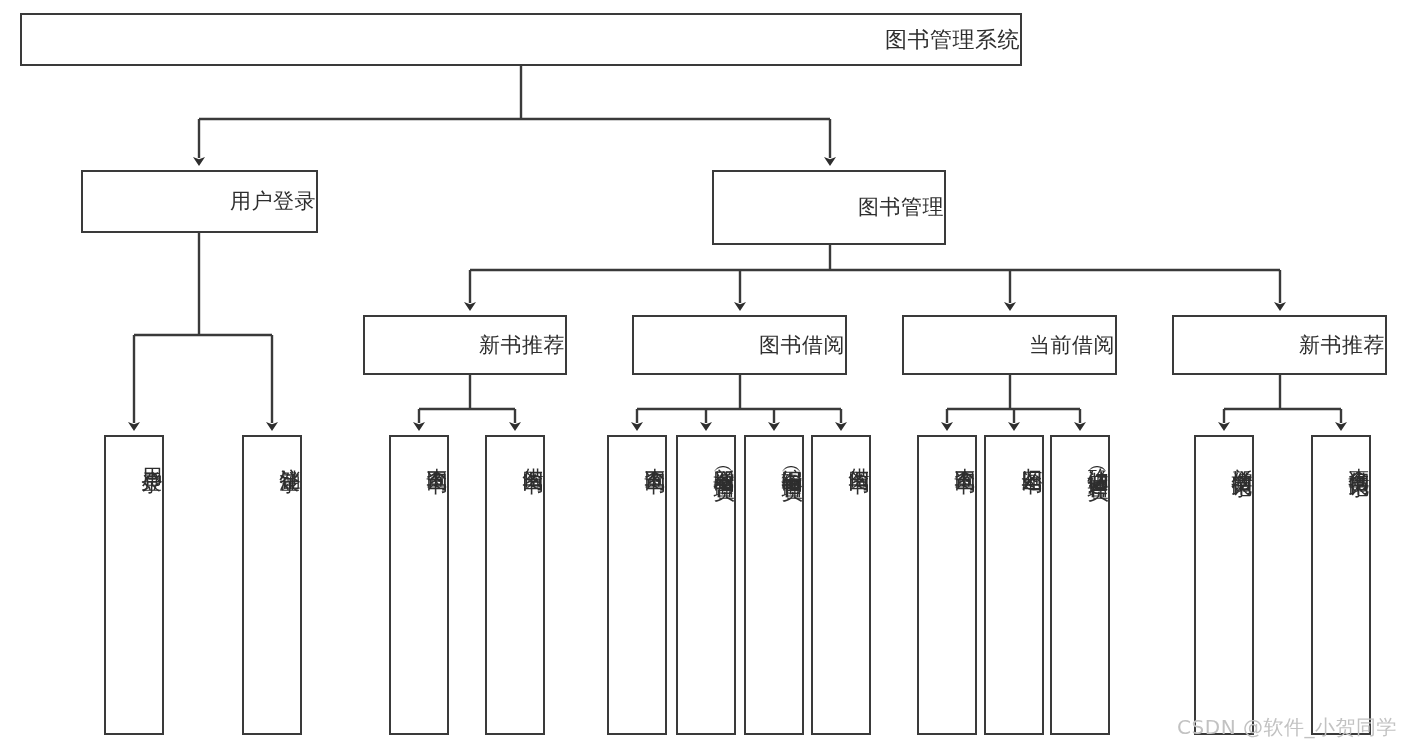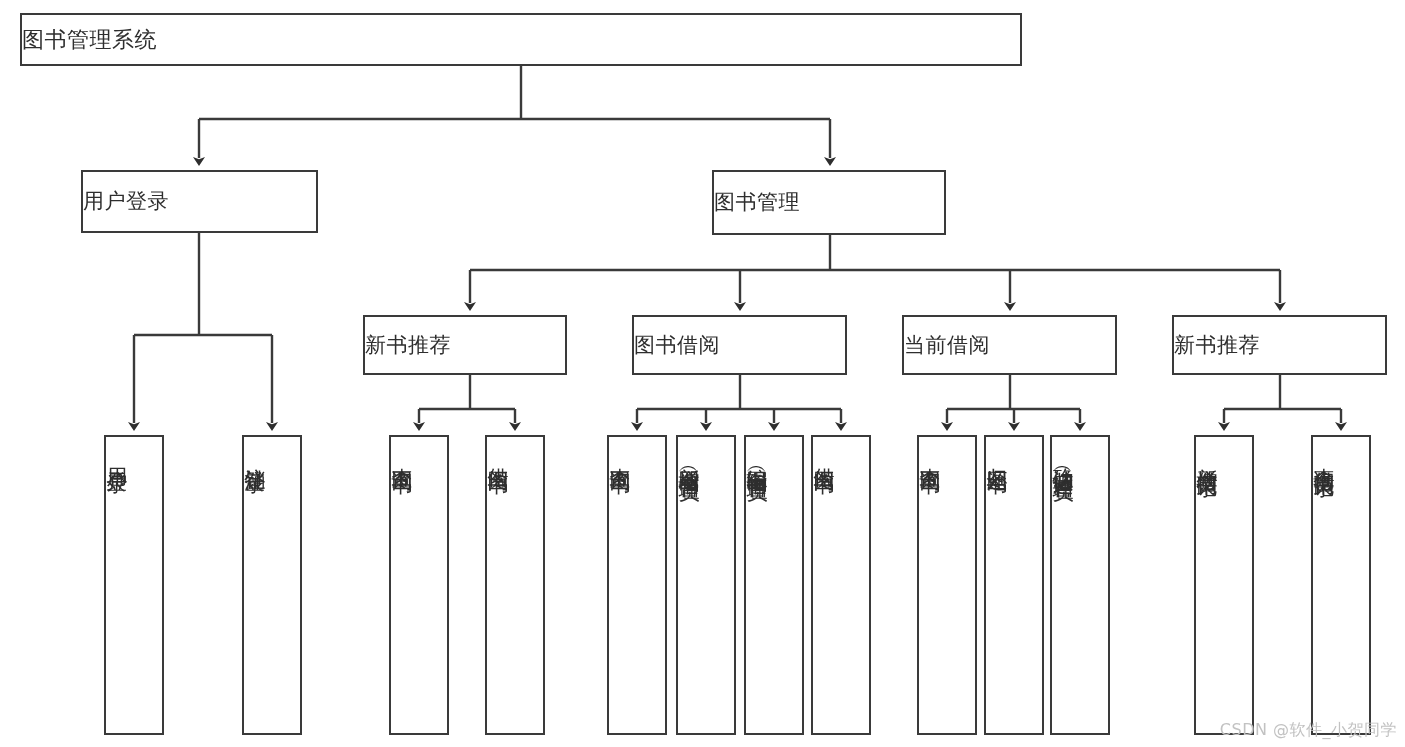--- a/index.html
+++ b/index.html
@@ -24,21 +24,21 @@
     width: 1405px;
     height: 747px;
   }
   .node {
     position: absolute;
     box-sizing: border-box;
     background: #ffffff;
     border: 2px solid #3a3a3a;
     display: flex;
     align-items: center;
-    justify-content: flex-start;
+    justify-content: flex-end;
     color: #2e2e2e;
     z-index: 2;
   }
   .node .label {
     text-align: center;
     line-height: 1.18;
     letter-spacing: 0.5px;
   }
   .node.horizontal .label {
     font-size: 21px;
@@ -55,21 +55,21 @@
     text-orientation: upright;
     font-size: 21px;
     line-height: 1.0;
     letter-spacing: 2px;
     white-space: nowrap;
   }
   #watermark {
     position: absolute;
     right: 8px;
     bottom: 6px;
-    font-size: 16px;
+    font-size: 20px;
     color: #c2c2c2;
     letter-spacing: 0.5px;
     z-index: 5;
     white-space: nowrap;
   }
 </style>
 </head>
 <body>
 
 <div id="canvas">
@@ -127,21 +127,21 @@
     </g>
   </svg>
 
   <div class="node root horizontal" style="left:20px;top:13px;width:1002px;height:53px;">
     <span class="label">图书管理系统</span>
   </div>
 
   <div class="node horizontal" style="left:81px;top:170px;width:237px;height:63px;">
     <span class="label">用户登录</span>
   </div>
-  <div class="node horizontal" style="left:712px;top:170px;width:234px;height:65px;">
+  <div class="node horizontal" style="left:712px;top:170px;width:234px;height:75px;">
     <span class="label">图书管理</span>
   </div>
 
   <div class="node horizontal" style="left:363px;top:315px;width:204px;height:60px;">
     <span class="label">新书推荐</span>
   </div>
   <div class="node horizontal" style="left:632px;top:315px;width:215px;height:60px;">
     <span class="label">图书借阅</span>
   </div>
   <div class="node horizontal" style="left:902px;top:315px;width:215px;height:60px;font-family:Liberation Serif, serif;">

